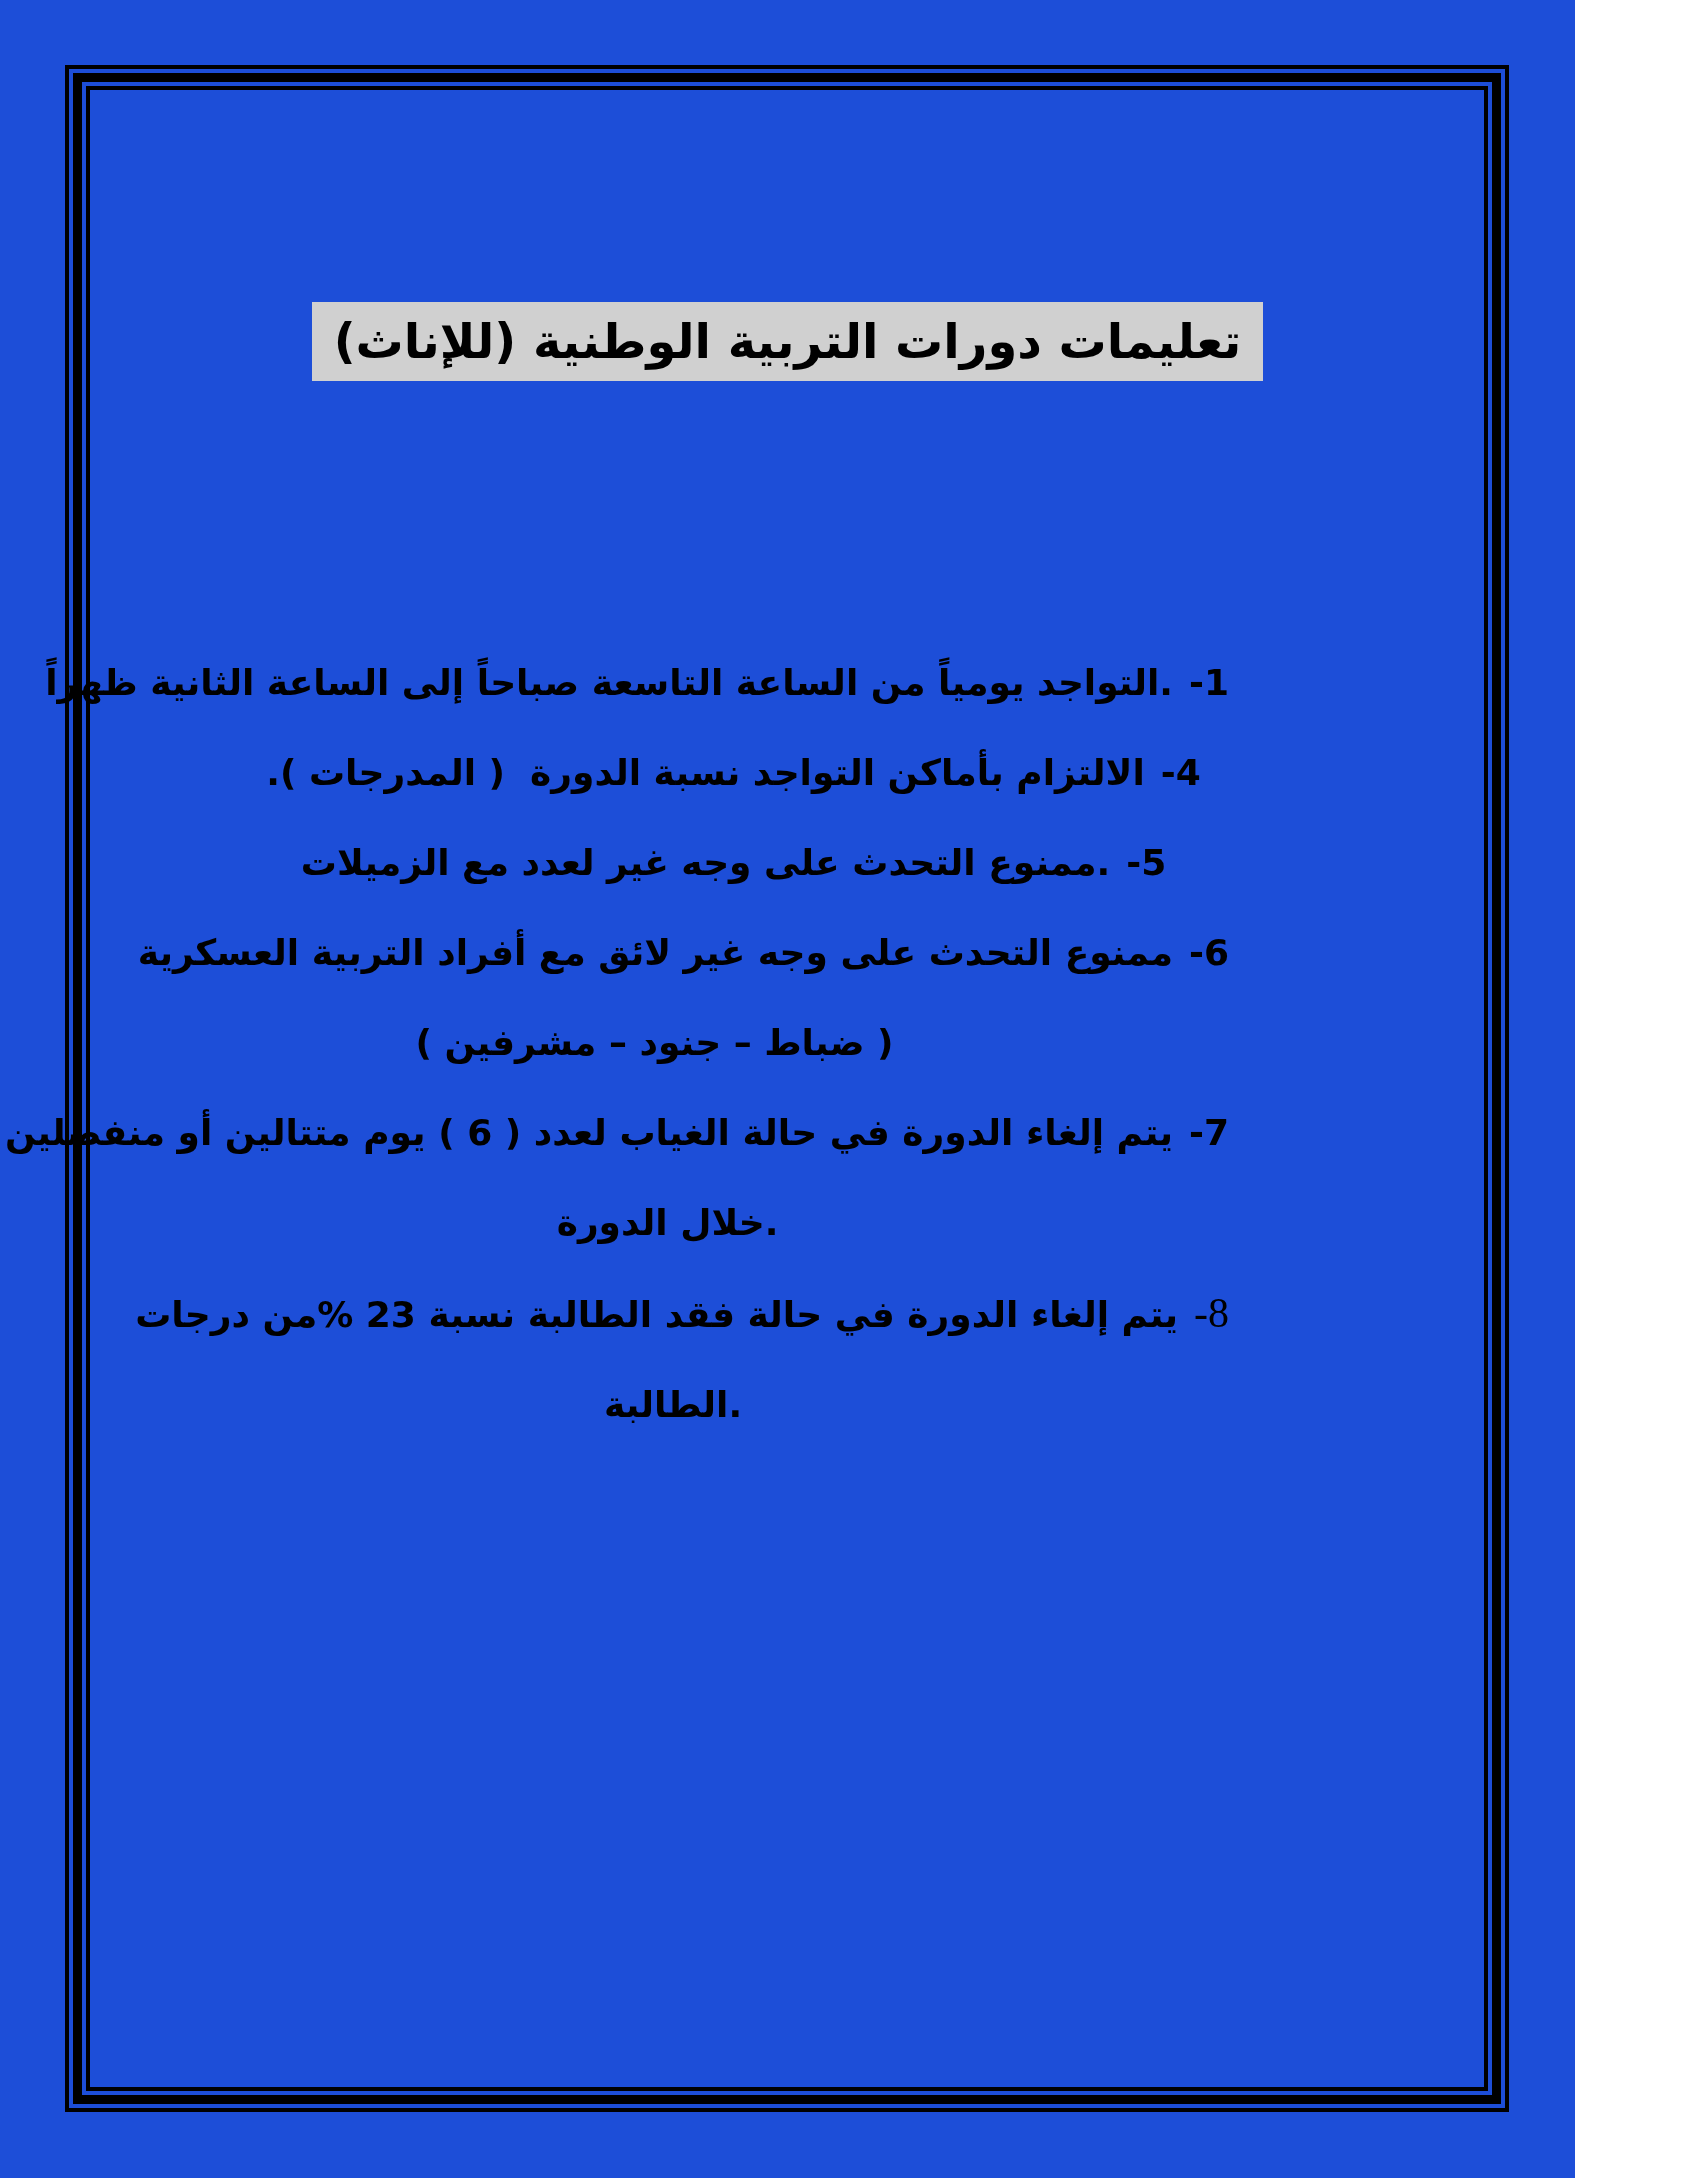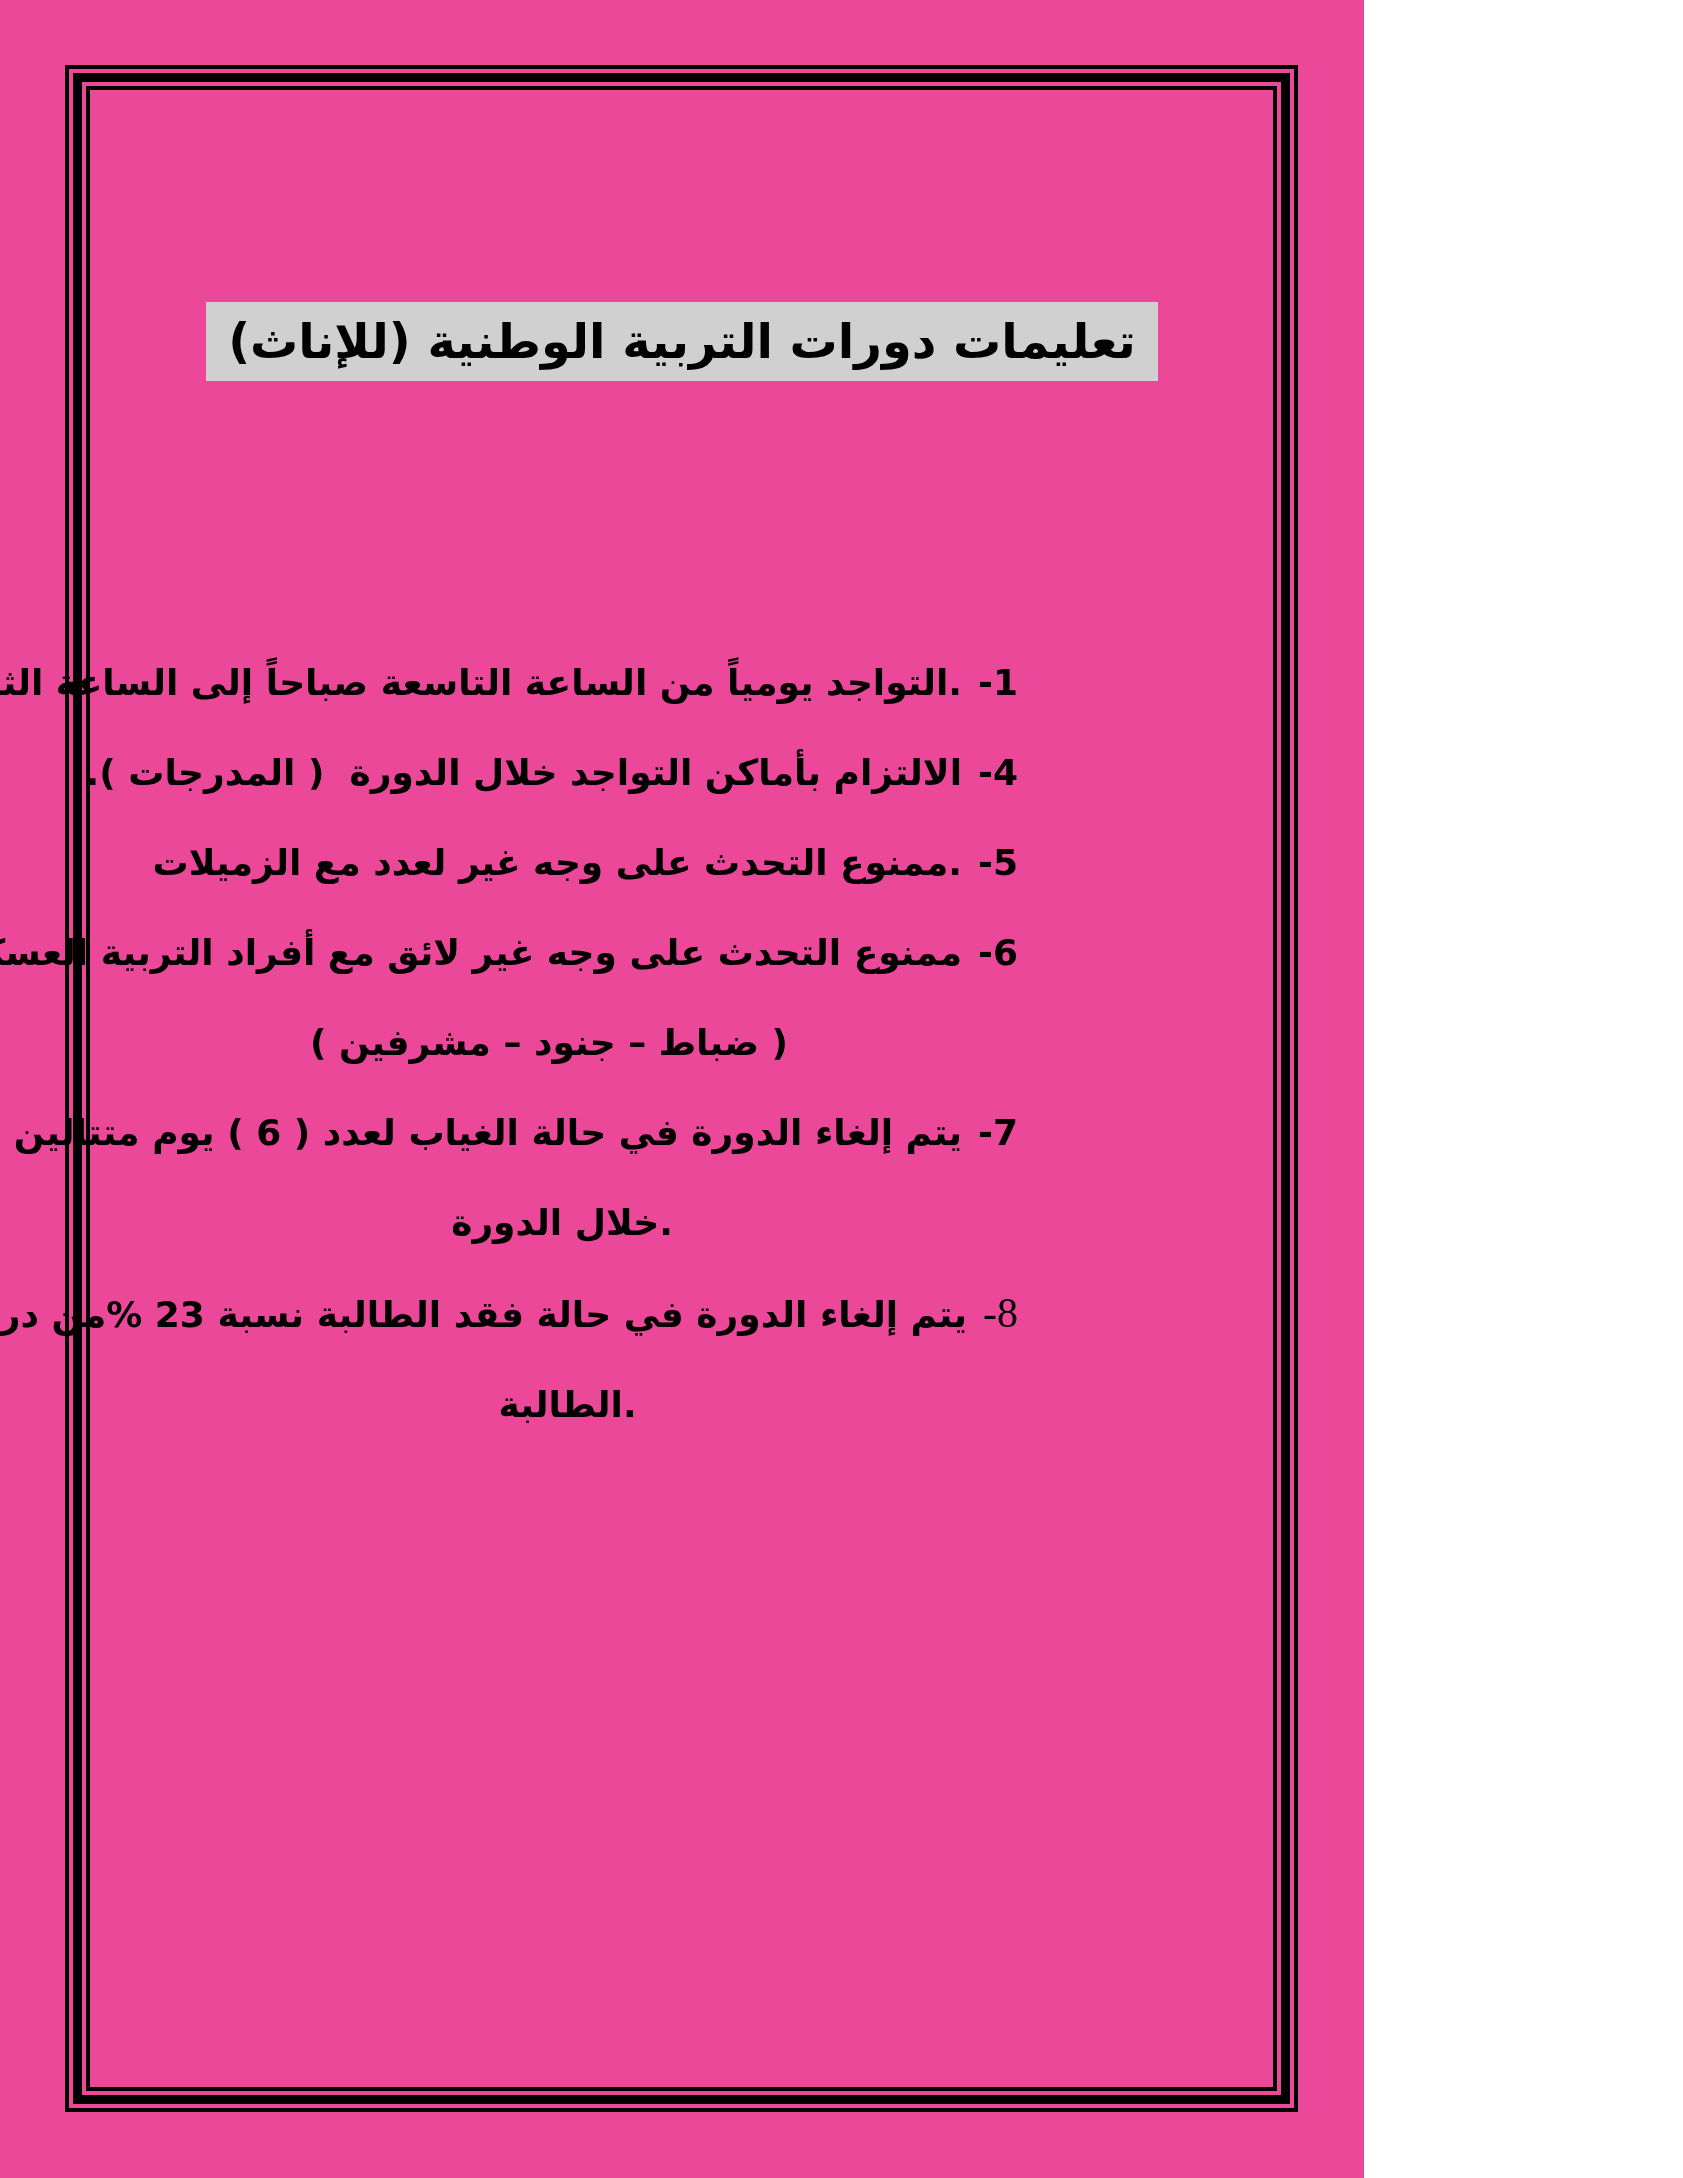--- a/index.html
+++ b/index.html
@@ -4,23 +4,23 @@
 <style>
   html, body { margin: 0; padding: 0; }
   body {
     width: 1683px;
     height: 2178px;
     background: #ffffff;
     font-family: "DejaVu Sans", sans-serif;
   }
   .page {
     position: relative;
-    width: 1364px;
+    width: 1575px;
     height: 2178px;
-    background: #ec4899;
+    background: #1d4ed8;
     overflow: hidden;
   }
 
   
   .frame {
     position: absolute;
     top: 65px; left: 65px; right: 66px; bottom: 66px;
     border: 4px solid #000;
     pointer-events: none;
   }
@@ -110,21 +110,21 @@
       <div class="item">
         <div class="line">
           <span class="num">1-</span><span class="txt">.التواجد يومياً من الساعة التاسعة صباحاً إلى الساعة الثانية ظهراً</span>
         </div>
       </div>
 
 
 
       <div class="item">
         <div class="line">
-          <span class="num">4-</span><span class="txt">الالتزام بأماكن التواجد خلال الدورة  ( المدرجات ).</span>
+          <span class="num">4-</span><span class="txt">الالتزام بأماكن التواجد نسبة الدورة  ( المدرجات ).</span>
         </div>
       </div>
 
       <div class="item">
         <div class="line">
           <span class="num">5-</span><span class="txt">.ممنوع التحدث على وجه غير لعدد مع الزميلات</span>
         </div>
       </div>
 
       <div class="item">

